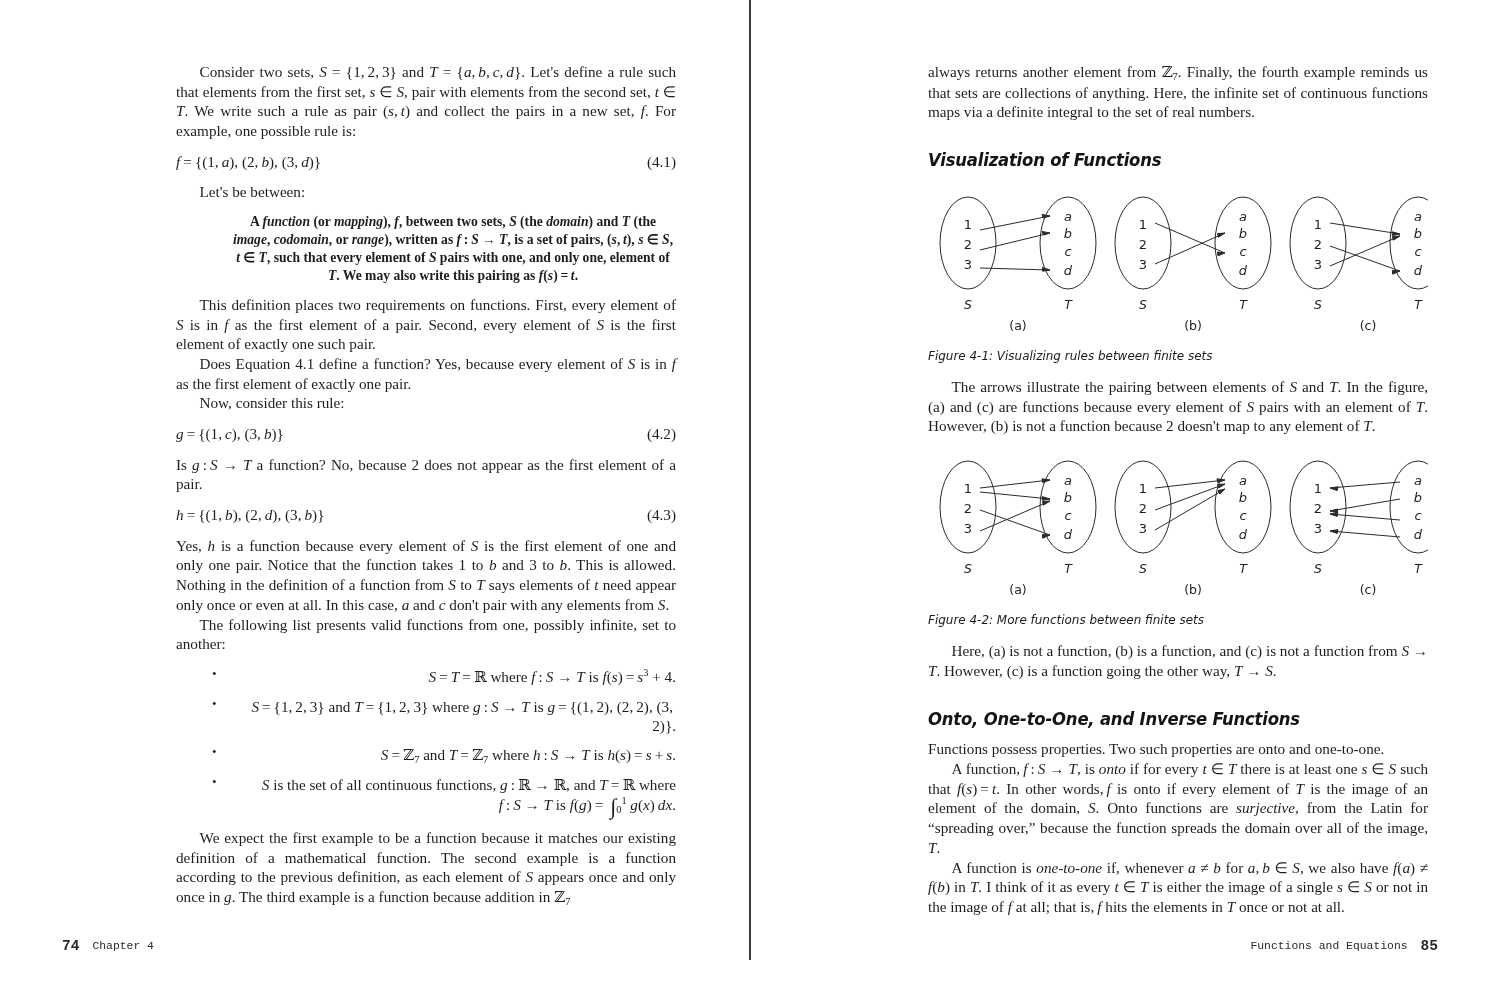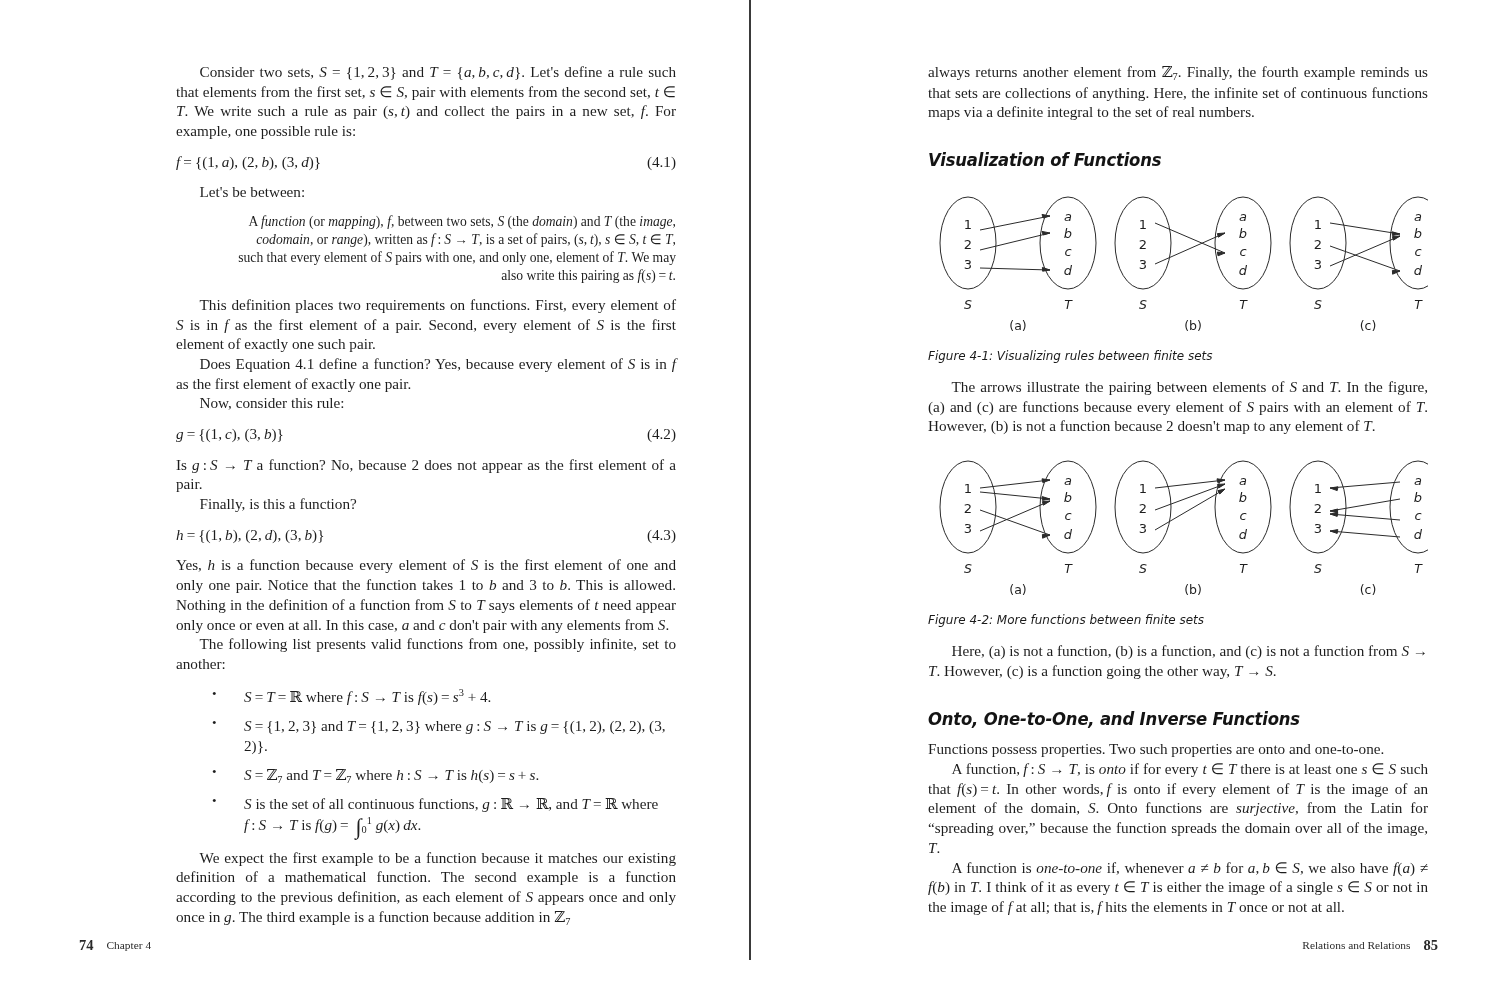--- a/index.html
+++ b/index.html
@@ -65,34 +65,35 @@
     top: 0;
   }
   .eq .eqbody { display: inline-block; }
 
   
   .defblock {
     margin: 11px 0 10px 0;
     padding-left: 54px;
     font-size: 13.6px;
     line-height: 1.32;
-    text-align: right;
+    text-align: center;
+    font-weight: bold;
   }
 
   
   ul.bl {
     list-style: none;
     margin: 13px 0 13px 0;
     padding: 0 0 0 36px;
   }
   ul.bl li {
     position: relative;
     padding-left: 32px;
     margin-bottom: 9px;
-    text-align: left;
+    text-align: right;
   }
   ul.bl li:before {
     content: "\2022";
     position: absolute;
     left: 0;
     top: -1px;
     font-size: 13px;
   }
 
   h2.sect {
@@ -117,25 +118,24 @@
     text-align: left;
     transform: scaleX(0.95);
     transform-origin: left center;
   }
 
   .figwrap { margin: 16px 0 0 0; }
 
   .footer {
     position: absolute;
     bottom: 34px;
-    font-family: Liberation Serif, serif;
+    font-family: Liberation Mono, monospace;
     font-size: 11.4px;
     color: #2a2a2a;
     white-space: nowrap;
-    margin-left: 17px;
   }
   .footer .pno {
     font-weight: bold;
     font-size: 14.5px;
     vertical-align: -1px;
   }
   .footer-left { left: 62px; }
   .footer-right { right: 62px; }
   .footer-left .pno { margin-right: 13px; }
   .footer-right .pno { margin-left: 13px; }
@@ -191,23 +191,20 @@
 
       <div class="eq">
         <span class="eqbody"><i>g</i> = {(1, <i>c</i>),&nbsp;(3, <i>b</i>)}</span>
         <span class="eqnum">(4.2)</span>
       </div>
 
       <p class="noind">
         <span>Is <i>g</i> : <i>S</i> → <i>T</i> a function? No, because 2 does not appear as the first element of a pair.</span>
       </p>
 
-      <p class="ind">
-        <span>Finally, is this a function?</span>
-      </p>
 
       <div class="eq">
         <span class="eqbody"><i>h</i> = {(1, <i>b</i>),&nbsp;(2, <i>d</i>),&nbsp;(3, <i>b</i>)}</span>
         <span class="eqnum">(4.3)</span>
       </div>
 
       <p class="noind">
         <span>Yes, <i>h</i> is a function because every element of <i>S</i> is the first element of one and only one pair. Notice that the function takes 1 to <i>b</i> and 3 to <i>b</i>. This is allowed. Nothing in the definition of a function from <i>S</i> to <i>T</i> says elements of <i>t</i> need appear only once or even at all. In this case, <i>a</i> and <i>c</i> don't pair with any elements from <i>S</i>.</span>
       </p>
 
@@ -431,17 +428,17 @@
         <span>A function, <i>f</i> : <i>S</i> → <i>T</i>, is <i>onto</i> if for every <i>t</i> ∈ <i>T</i> there is at least one <i>s</i> ∈ <i>S</i> such that <i>f</i>(<i>s</i>) = <i>t</i>. In other words, <i>f</i> is onto if every element of <i>T</i> is the image of an element of the domain, <i>S</i>. Onto functions are <i>surjective</i>, from the Latin for “spreading over,” because the function spreads the domain over all of the image, <i>T</i>.</span>
       </p>
 
       <p class="ind">
         <span>A function is <i>one-to-one</i> if, whenever <i>a</i> ≠ <i>b</i> for <i>a</i>, <i>b</i> ∈ <i>S</i>, we also have <i>f</i>(<i>a</i>) ≠ <i>f</i>(<i>b</i>) in <i>T</i>. I think of it as every <i>t</i> ∈ <i>T</i> is either the image of a single <i>s</i> ∈ <i>S</i> or not in the image of <i>f</i> at all; that is, <i>f</i> hits the elements in <i>T</i> once or not at all.</span>
       </p>
 
     </div>
 
     <div class="footer footer-right">
-      <span>Relations and Relations</span><span class="pno">85</span>
+      <span>Functions and Equations</span><span class="pno">85</span>
     </div>
   </div>
 
 </div>
 
 </body></html>

